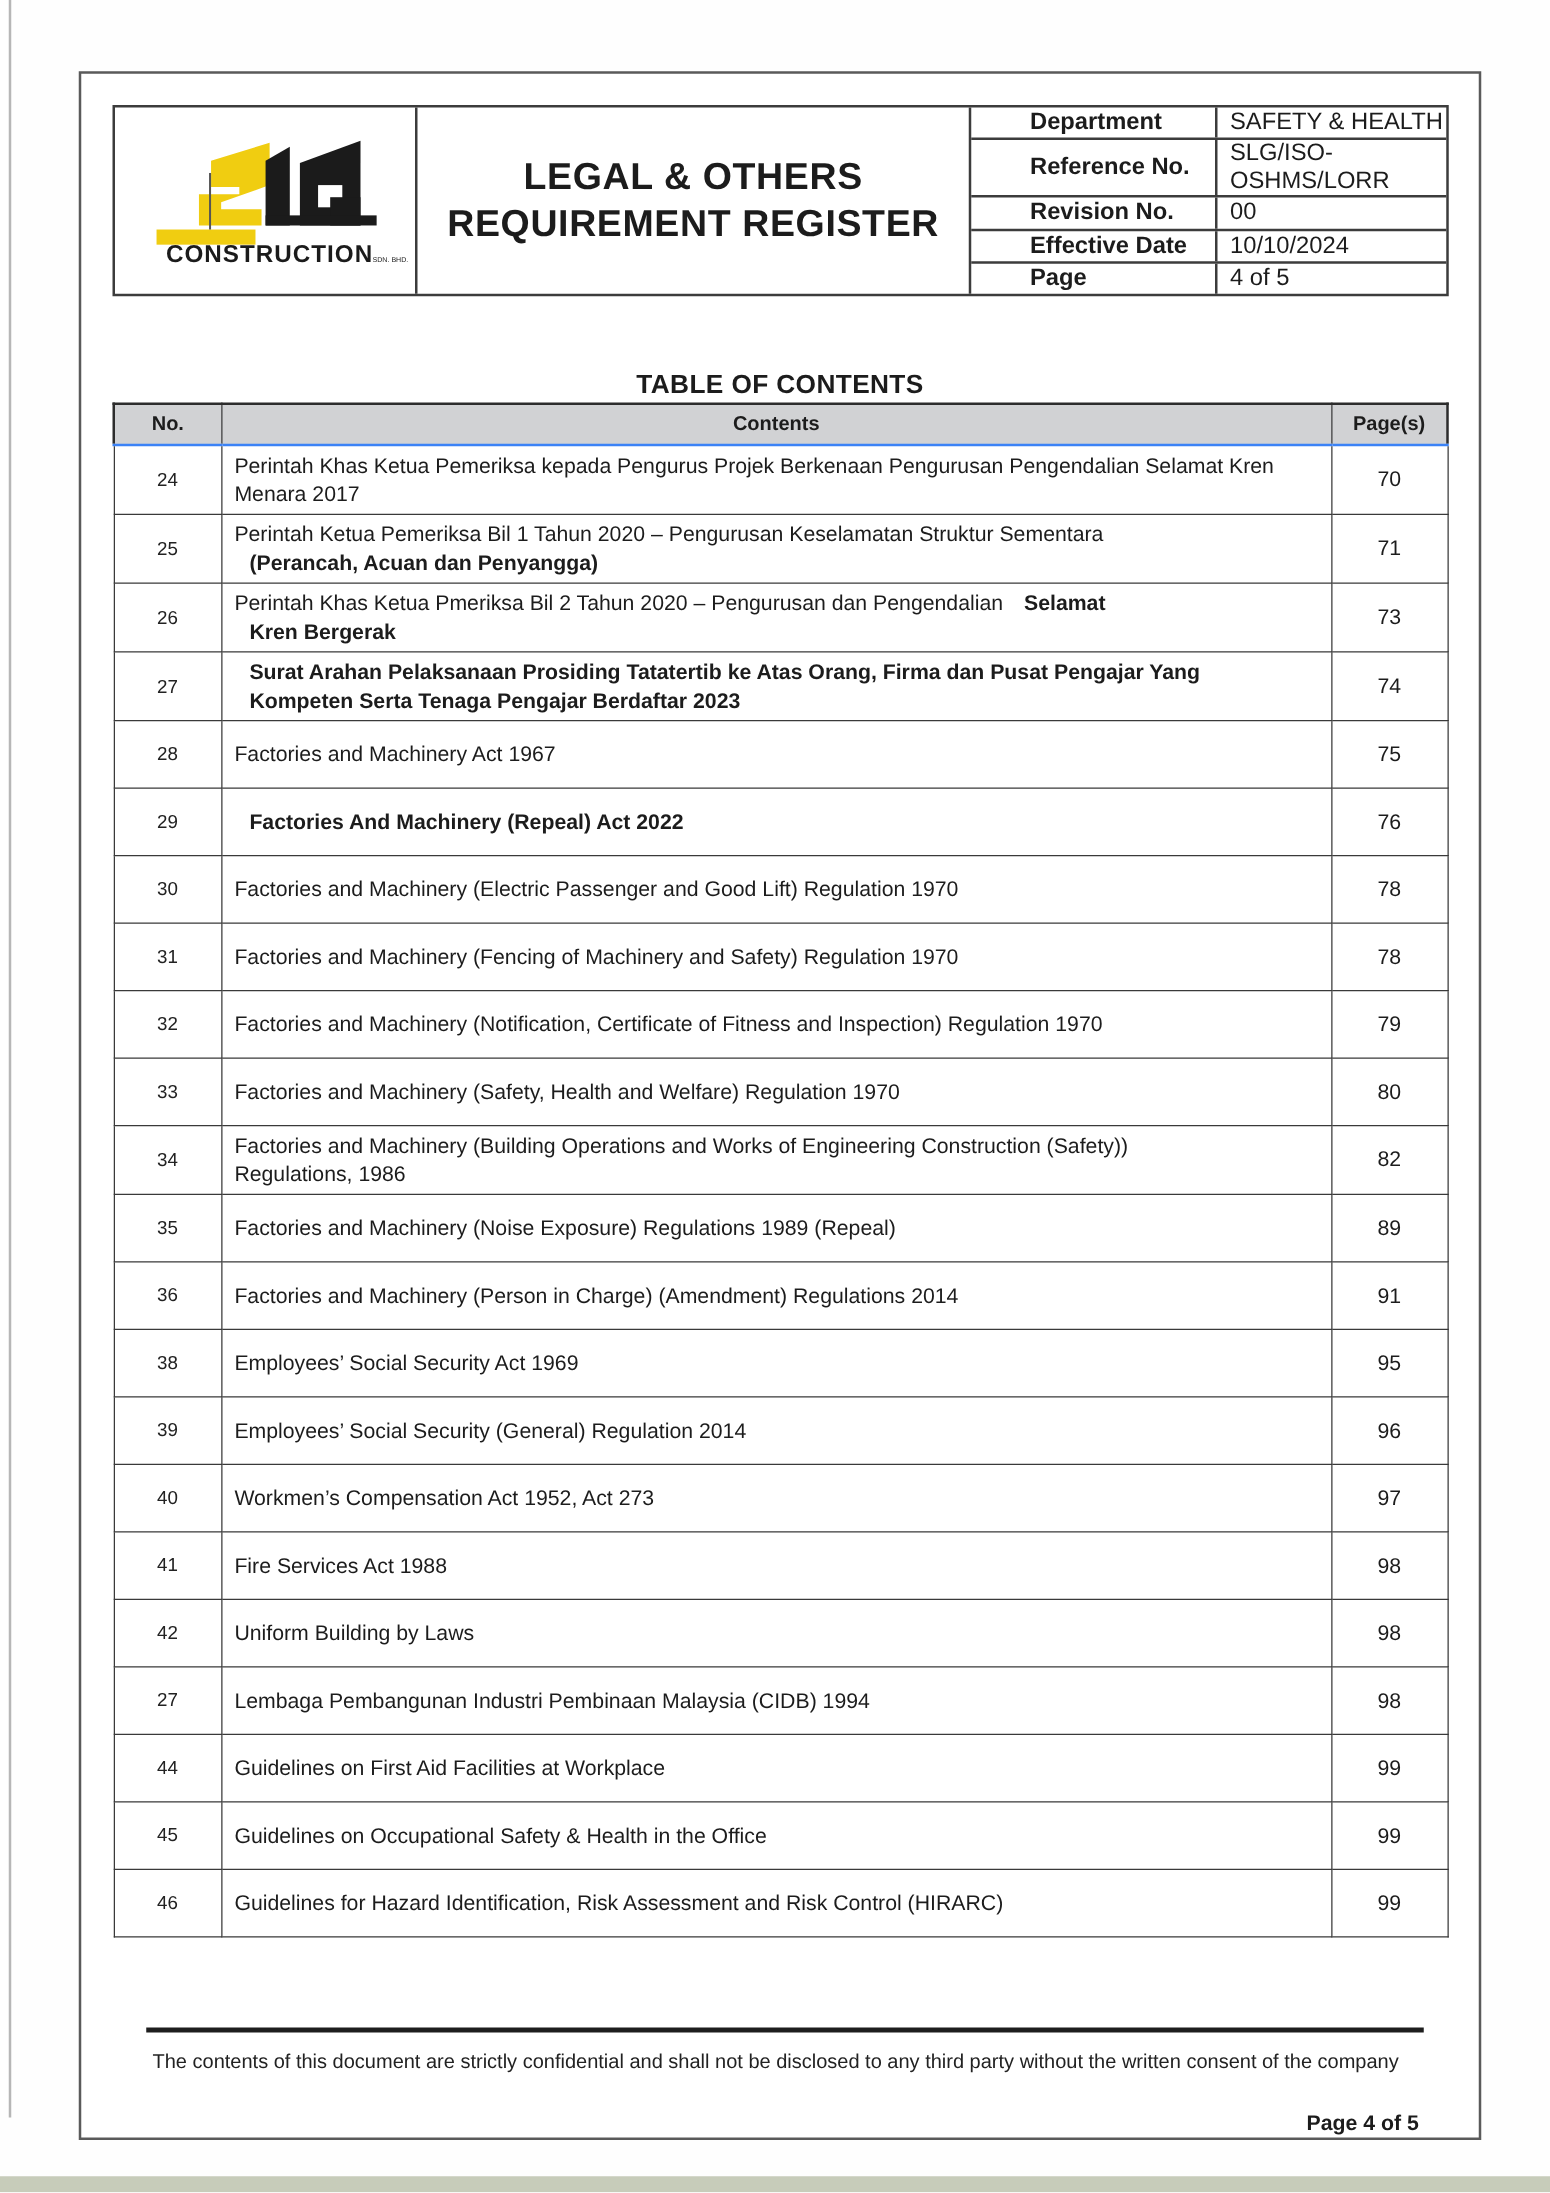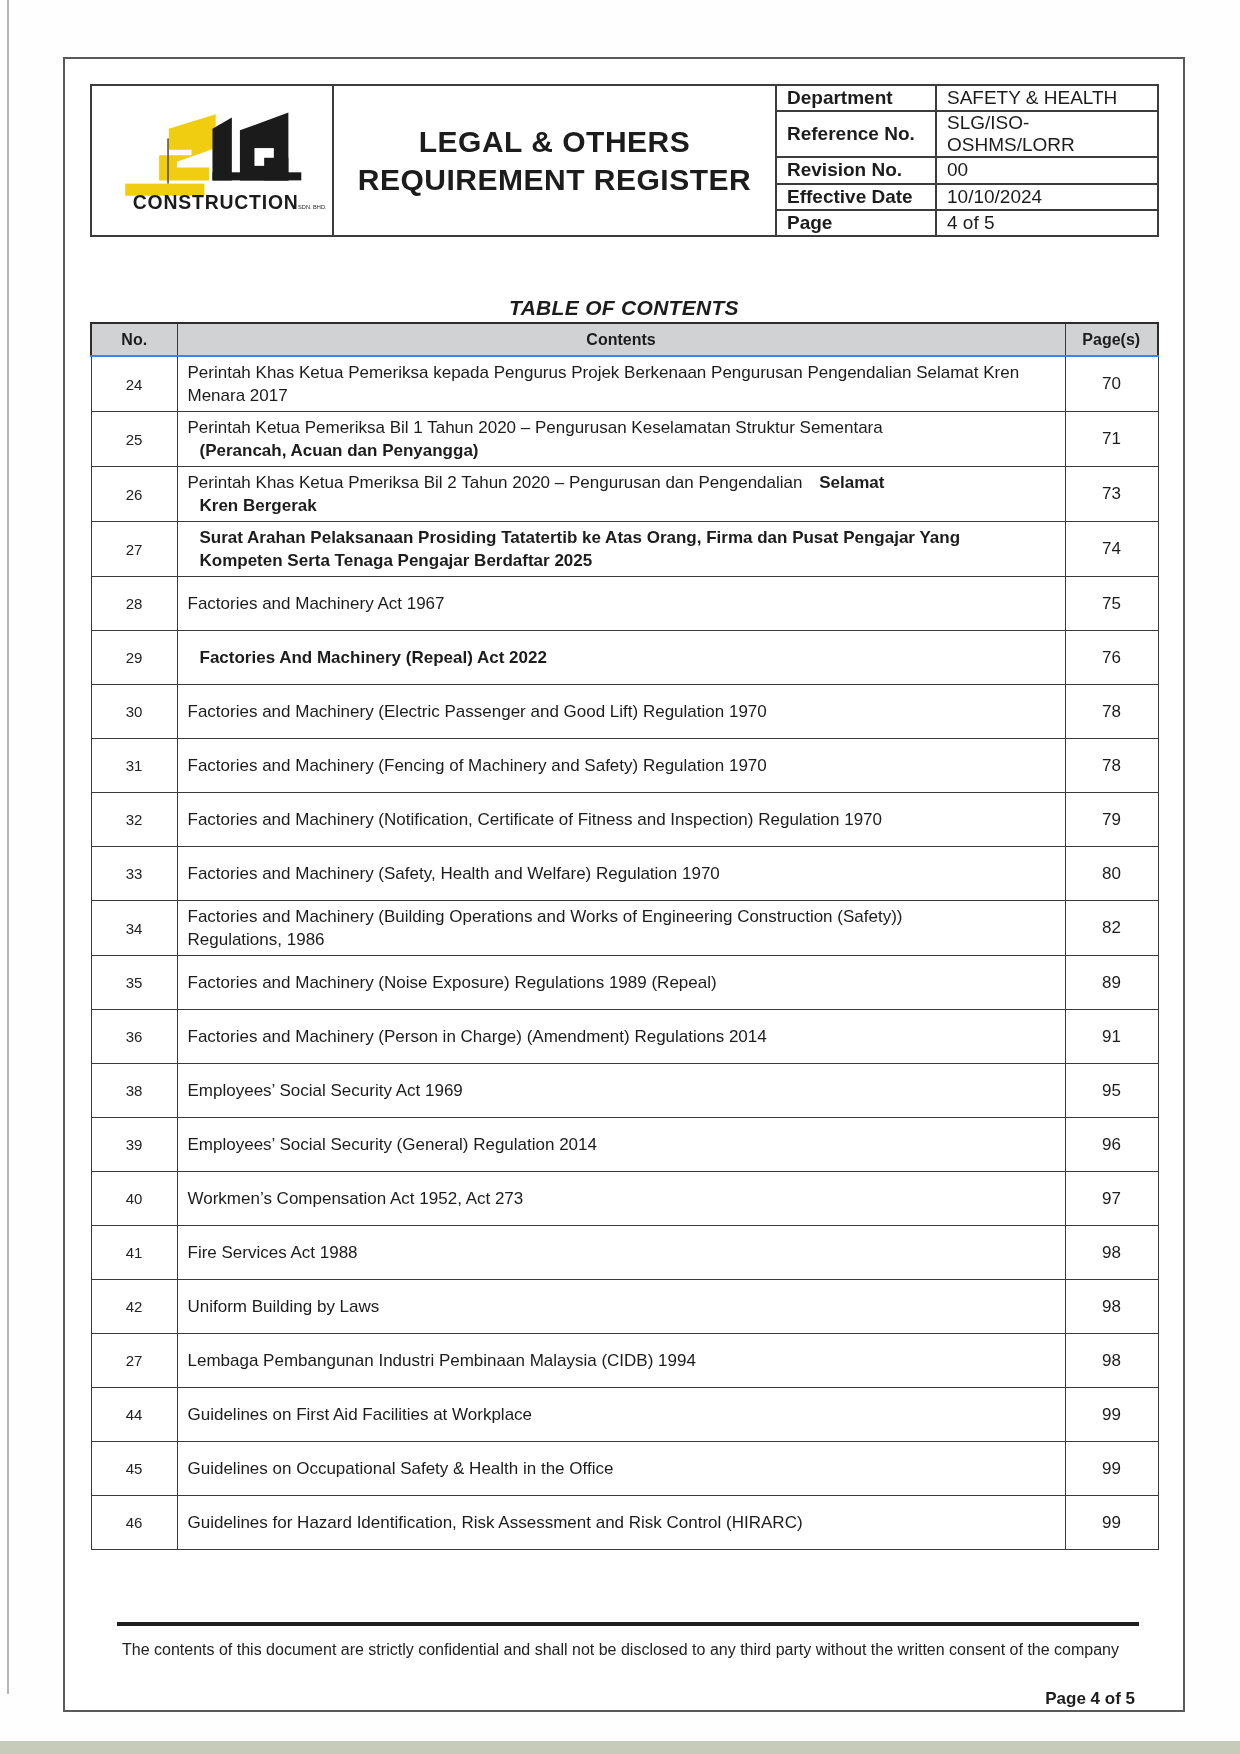--- a/index.html
+++ b/index.html
@@ -9,27 +9,27 @@
   .scan-bottom-strip { position:absolute; left:0; bottom:0; width:100%; height:13px; background:#c7ccba; }
 
   .page-border { position:absolute; left:63px; top:57px; width:1122px; height:1655px; border:2px solid #5a5a5a; background:#fff; }
 
   
   .header-box { position:absolute; left:25px; top:25px; width:1069px; height:153px; border:2px solid #3c3c3c; display:flex; }
   .logo-cell { width:242px; border-right:2px solid #3c3c3c; display:flex; align-items:center; justify-content:flex-end; }
   .title-cell { flex:1; border-right:2px solid #3c3c3c; display:flex; flex-direction:column; align-items:center; justify-content:center; }
   .doc-title { font-size:30px; font-weight:bold; letter-spacing:.5px; line-height:38px; text-align:center; }
   .info-cell { width:380px; display:flex; flex-direction:column; }
-  .info-row { flex:1; display:flex; border-bottom:2px solid #3c3c3c; }
+  .info-row { flex:1; display:flex; border-bottom:2px solid #3c3c3c;padding-left:37px; }
   .info-row:last-child { border-bottom:none; }
   .info-label { width:160px; border-right:2px solid #3c3c3c; font-weight:bold; font-size:19px; display:flex; align-items:center; padding-left:10px; }
   .info-value { flex:1; font-size:19px; display:flex; align-items:center; padding-left:10px; }
 
   
-  .toc-heading { position:absolute; left:0; top:237px; width:100%; text-align:center; font-size:21px; font-weight:bold; letter-spacing:.3px;font-style:italic; }
+  .toc-heading { position:absolute; left:0; top:237px; width:100%; text-align:center; font-size:21px; font-weight:bold; letter-spacing:.3px; }
   .toc-table { position:absolute; left:25px; top:263px; width:1069px; border-collapse:collapse; table-layout:fixed; }
   .toc-table th, .toc-table td { border:1px solid #3a3a3a; }
   .toc-table thead th { background:#d1d2d4; font-size:16px; font-weight:bold; height:33px; border-bottom:2px solid #3b82f6; }
   .toc-table thead { border:2px solid #2c2c2c; }
   col.c-no { width:86px; } col.c-pages { width:93px; }
   .toc-table td { height:54px; font-size:17px; vertical-align:middle; }
   td.no-cell { text-align:center; font-size:15px; color:#222; }
   td.contents-cell { padding:4px 10px; line-height:23px; }
   td.page-cell { text-align:center; }
   .contents-cell .b { font-weight:bold;padding-left:12px; }
@@ -142,21 +142,21 @@
               <div class="line"><span>Perintah Khas Ketua Pmeriksa Bil 2 Tahun 2020 – Pengurusan dan Pengendalian </span><span class="b">Selamat</span></div>
               <div class="line"><span class="b">Kren Bergerak</span></div>
             </td>
     <td class="page-cell">73</td>
   </tr>
 
   <tr>
     <td class="no-cell">27</td>
     <td class="contents-cell">
               <div class="line"><span class="b">Surat Arahan Pelaksanaan Prosiding Tatatertib ke Atas Orang, Firma dan Pusat Pengajar Yang</span></div>
-              <div class="line"><span class="b">Kompeten Serta Tenaga Pengajar Berdaftar 2025</span></div>
+              <div class="line"><span class="b">Kompeten Serta Tenaga Pengajar Berdaftar 2023</span></div>
             </td>
     <td class="page-cell">74</td>
   </tr>
 
   <tr>
     <td class="no-cell">28</td>
     <td class="contents-cell">
               <div class="line"><span>Factories and Machinery Act 1967</span></div>
             </td>
     <td class="page-cell">75</td>

